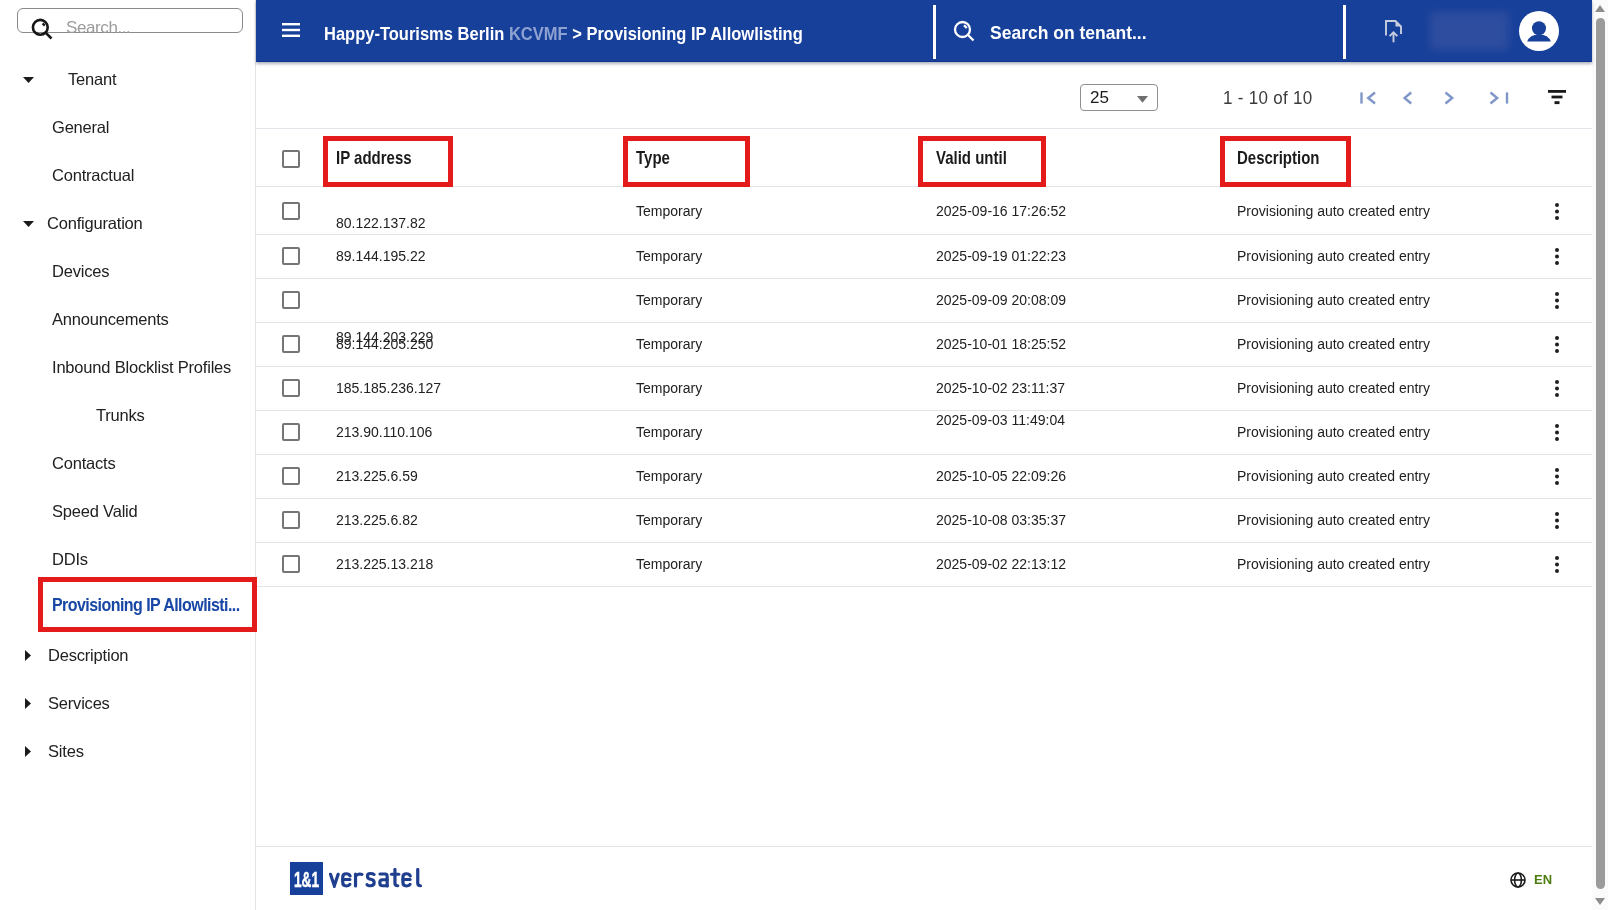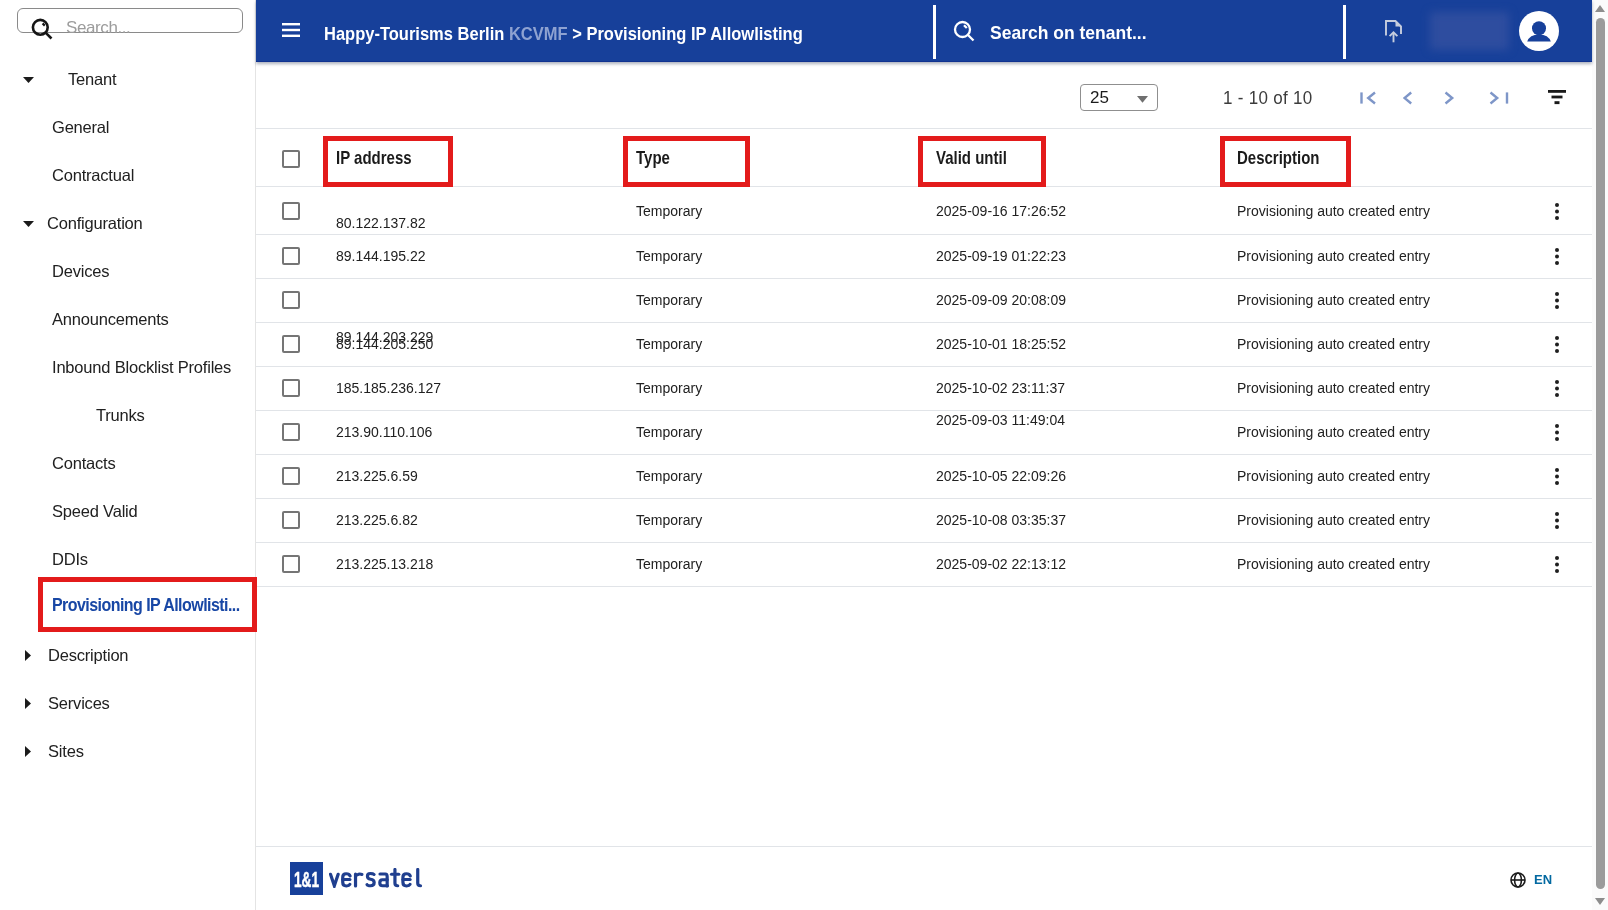--- a/index.html
+++ b/index.html
@@ -219,21 +219,21 @@
     <path d="M58.7 6.3 H65.5"></path>
     <path d="M76.3 8.0 Q75.5 5.7 72.6 5.7 Q69.4 5.7 69.4 9.3 V14.2 Q69.4 17.9 72.8 17.9 Q75.3 17.9 76.1 16.3"></path>
     <path d="M69.5 11.6 H76.1"></path>
     <path d="M83.3 1.4 V14.9 Q83.3 17.8 85.9 17.8"></path>
   </svg>
   <svg class="abs" style="left:1254px;top:813px;" width="16" height="16" viewBox="0 0 16 16" fill="none" stroke="#1b1b1b" stroke-width="1.6">
     <circle cx="8" cy="8" r="7"></circle>
     <ellipse cx="8" cy="8" rx="3.4" ry="7"></ellipse>
     <line x1="1" y1="8" x2="15" y2="8"></line>
   </svg>
-  <div class="abs" style="left:1278px;top:813px;font-size:13px;font-weight:bold;color:#0369a1;">EN</div>
+  <div class="abs" style="left:1278px;top:813px;font-size:13px;font-weight:bold;color:#4d7c0f;">EN</div>
 </div>
 
 <div id="nav">
     <svg class="abs" style="left:23px;top:77px;" width="11" height="6" viewBox="0 0 11 6">
       <path d="M0 0 L11 0 L5.5 6 z" fill="#1b1b1b"></path>
     </svg>
     <div class="navtxt" style="left:47px;top:70px;margin-left:21px;">Tenant</div>
     <div class="navtxt" style="left:52px;top:118px;">General</div>
     <div class="navtxt" style="left:52px;top:166px;">Contractual</div>
     <svg class="abs" style="left:23px;top:221px;" width="11" height="6" viewBox="0 0 11 6">

